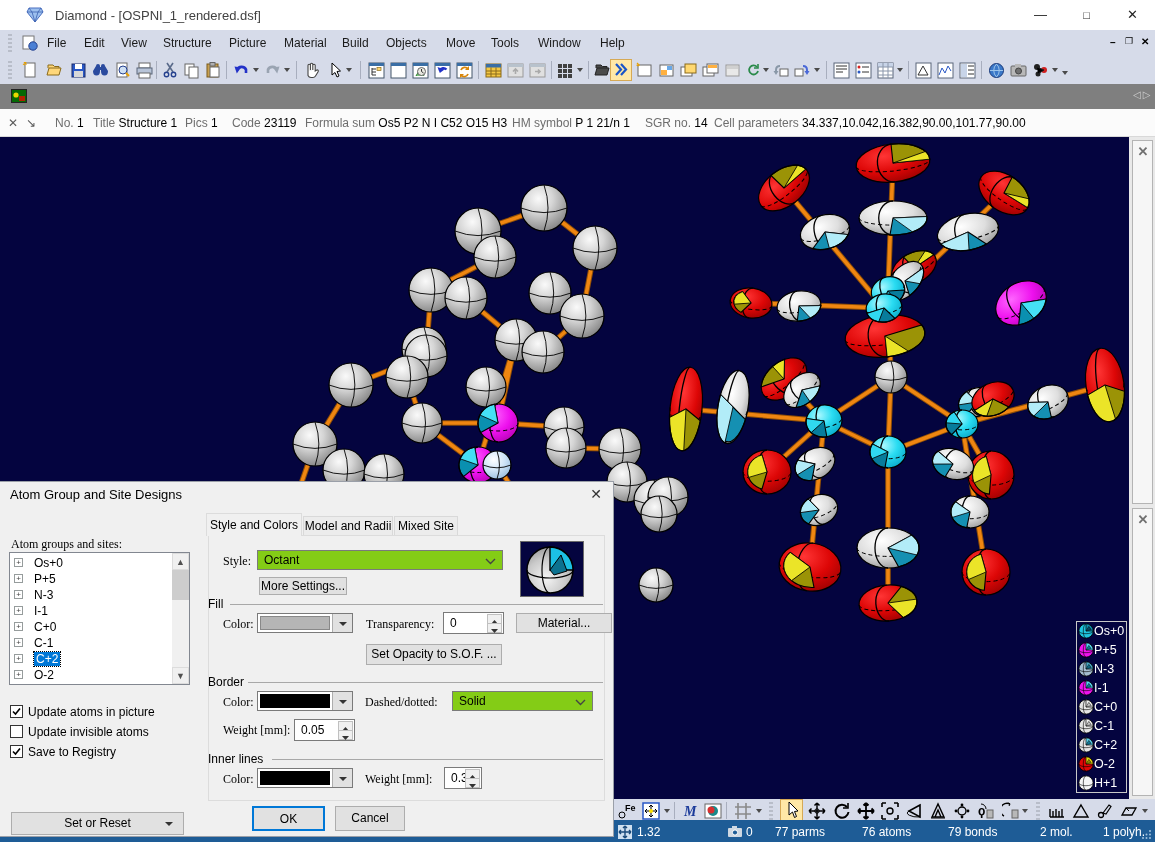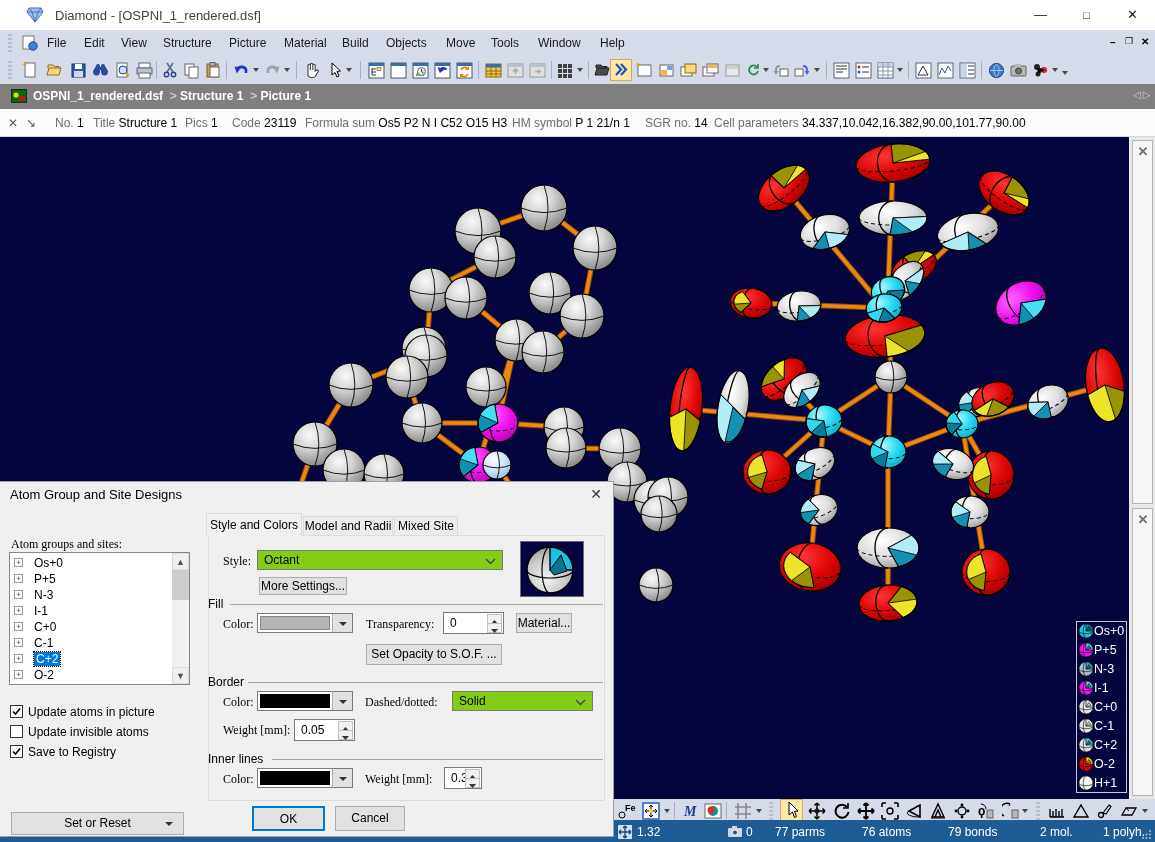--- a/index.html
+++ b/index.html
@@ -322,23 +322,20 @@
     <div class="dda" style="left:1052px"></div>
     <div class="dda" style="left:1062px;top:14px"></div>
   </div>
 <div id="crumb" class="abs">
   <svg class="abs" style="left:11px;top:5px" width="16" height="14" viewBox="0 0 16 14">
     <rect width="16" height="14" fill="#222"></rect>
       <rect x="1" y="1" width="14" height="12" fill="#046904"></rect>
     <circle cx="5" cy="6" r="2.6" fill="#e8d800"></circle>
       <rect x="8" y="7" width="6" height="5" fill="#b02000"></rect>
   </svg>
-  <span class="abs" style="left:33px;top:5px;font-size:12px"><b>OSPNI_1_rendered.dsf</b>
-  <span style="color:#e0e0e0">&nbsp;&gt;&nbsp;</span><b>Structure 1</b>
-  <span style="color:#e0e0e0">&nbsp;&gt;&nbsp;</span><b>Picture 1</b></span>
   <span class="abs" style="left:1133px;top:5px;color:#cfcfcf;font-size:10px">◁ ▷</span>
 </div>
 <div id="info" class="abs">
   <span class="abs" style="left:8px;top:7px;color:#5a5a5a;font-size:12px">✕</span>
   <span class="abs" style="left:26px;top:7px;color:#5a5a5a;font-size:12px">↘</span>
   <span class="abs" style="left:55px;top:7px">No. <b>1</b></span>
   <span class="abs" style="left:93px;top:7px">Title <b>Structure 1</b></span>
   <span class="abs" style="left:185px;top:7px">Pics <b>1</b></span>
   <span class="abs" style="left:232px;top:7px">Code <b>23119</b></span>
   <span class="abs" style="left:305px;top:7px">Formula sum <b>Os5 P2 N I C52 O15 H3</b></span>
@@ -1187,21 +1184,21 @@
     <div class="lbl" style="left:366px;top:135px">Transparency:</div>
     <div class="spin" style="left:443px;top:130px;width:61px;height:22px">
       <span class="v">0</span>
 <div class="spb" style="top:1px"><svg width="13" height="8" viewBox="0 0 13 8">
           <path d="M6.5 2 L10 6 H3 Z" fill="#333"></path>
         </svg></div>
 <div class="spb" style="top:50%"><svg width="13" height="8" viewBox="0 0 13 8">
           <path d="M6.5 6 L10 2 H3 Z" fill="#333"></path>
         </svg></div>
     </div>
-    <div class="btn" style="left:516px;top:131px;width:56px;height:20px;line-height:18px">Material...</div>
+    <div class="btn" style="left:516px;top:131px;width:96px;height:20px;line-height:18px">Material...</div>
     <div class="btn" style="left:366px;top:162px;width:136px;height:21px;line-height:19px">Set Opacity to S.O.F. ...</div>
     <div class="grphdr" style="left:208px;top:193px">Border</div>
     <div class="grpline" style="left:248px;top:200px;width:355px"></div>
     <div class="lbl" style="left:223px;top:213px">Color:</div>
     <div class="swcombo" style="left:257px;top:209px;width:96px;height:20px">
       <div class="sw" style="right:22px;background:#000"></div>
       <div class="swbtn"></div>
     </div>
     <div class="lbl" style="left:365px;top:213px">Dashed/dotted:</div>
     <div class="combo" style="left:452px;top:209px;width:141px;height:20px;line-height:18px;padding-left:6px">Solid<svg class="chev" width="11" height="7" viewBox="0 0 11 7">

